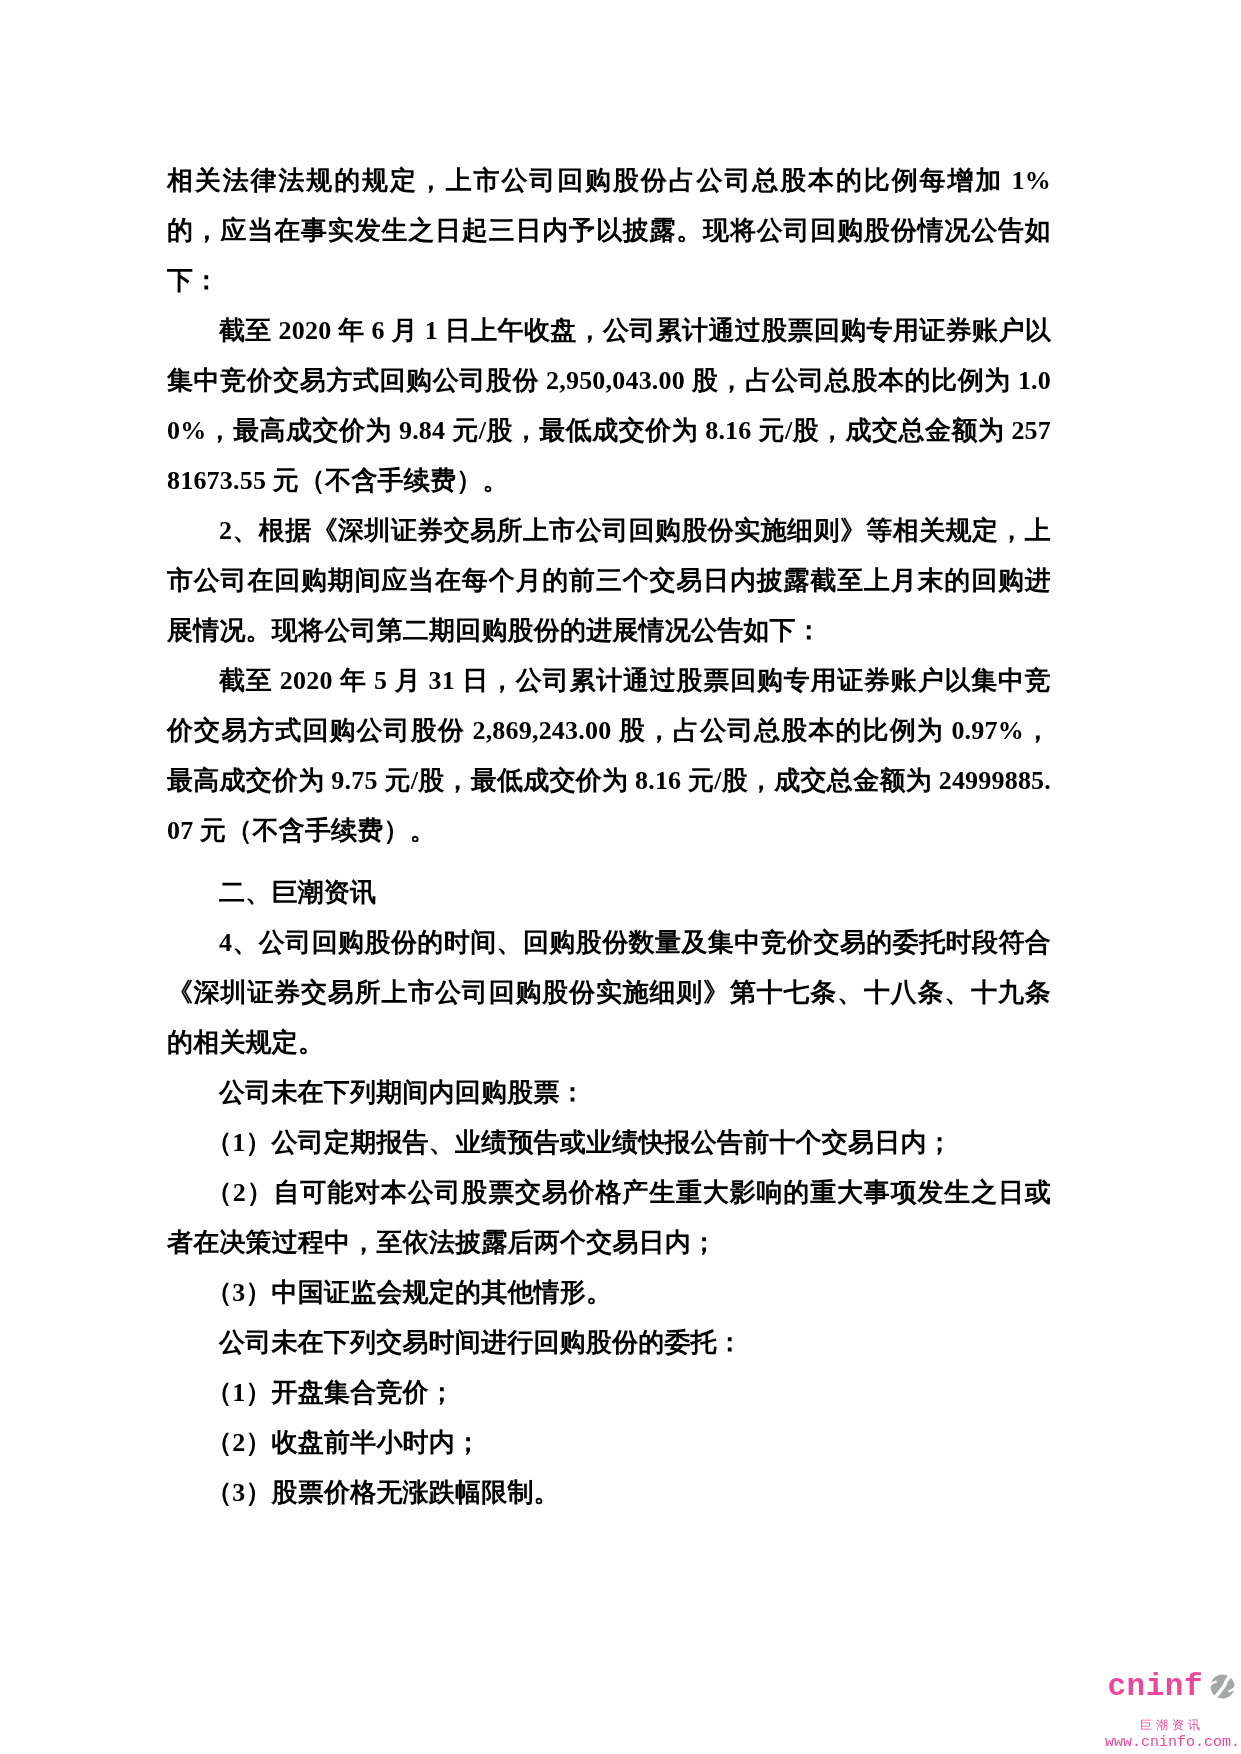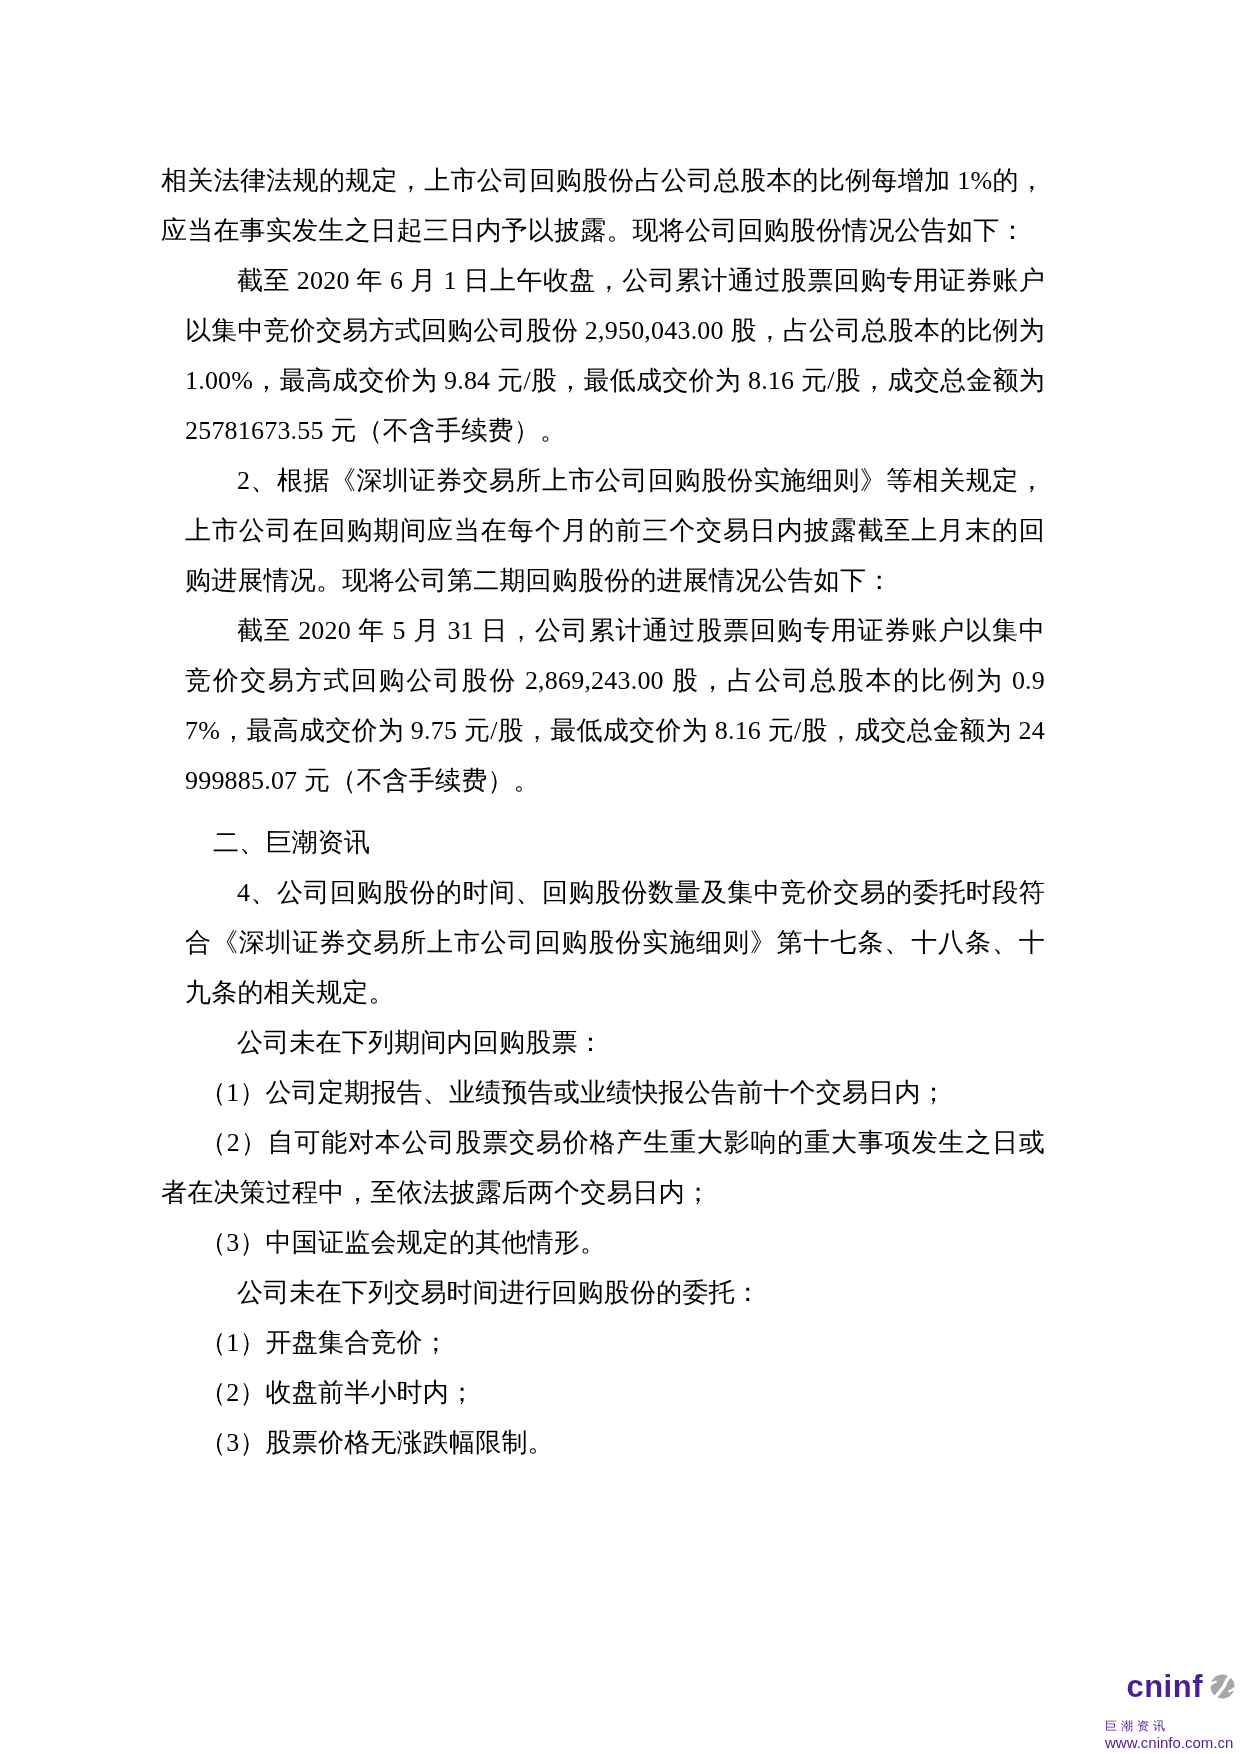--- a/index.html
+++ b/index.html
@@ -12,44 +12,46 @@
     width: 1241px;
     height: 1754px;
     background: #ffffff;
     overflow: hidden;
     font-family: "Liberation Serif", "DejaVu Serif", serif;
     color: #000000;
   }
   .doc-body {
     position: absolute;
     top: 156px;
-    left: 161px;
+    left: 167px;
     width: 884px;
+    font-weight: bold;
   }
   .doc-body p.para {
     margin: 0;
     font-size: 26px;
     line-height: 50px;
     text-align: justify;
     text-justify: inter-character;
     letter-spacing: 0.2px;
     word-break: break-all;
   }
   .doc-body p.flush   { text-indent: 0; }
-  .doc-body p.indent  { text-indent: 2em; margin-left: 24px; }
+  .doc-body p.indent  { text-indent: 2em; }
   .doc-body p.paren   { text-indent: 1.5em; }
   .doc-body p.section { text-indent: 2em; margin-top: 12px; }
 
   .cninfo-logo {
     position: absolute;
     right: 2px;
     bottom: 4px;
     width: 134px;
-    color: #4c1d95;
-    font-family: Liberation Sans, sans-serif;
+    text-align: center;
+    color: #ec4899;
+    font-family: Liberation Mono, monospace;
     line-height: 1;
   }
   .logo-row {
     display: flex;
     align-items: center;
     justify-content: flex-end;
     gap: 3px;
   }
   .logo-wordmark {
     font-size: 31px;

